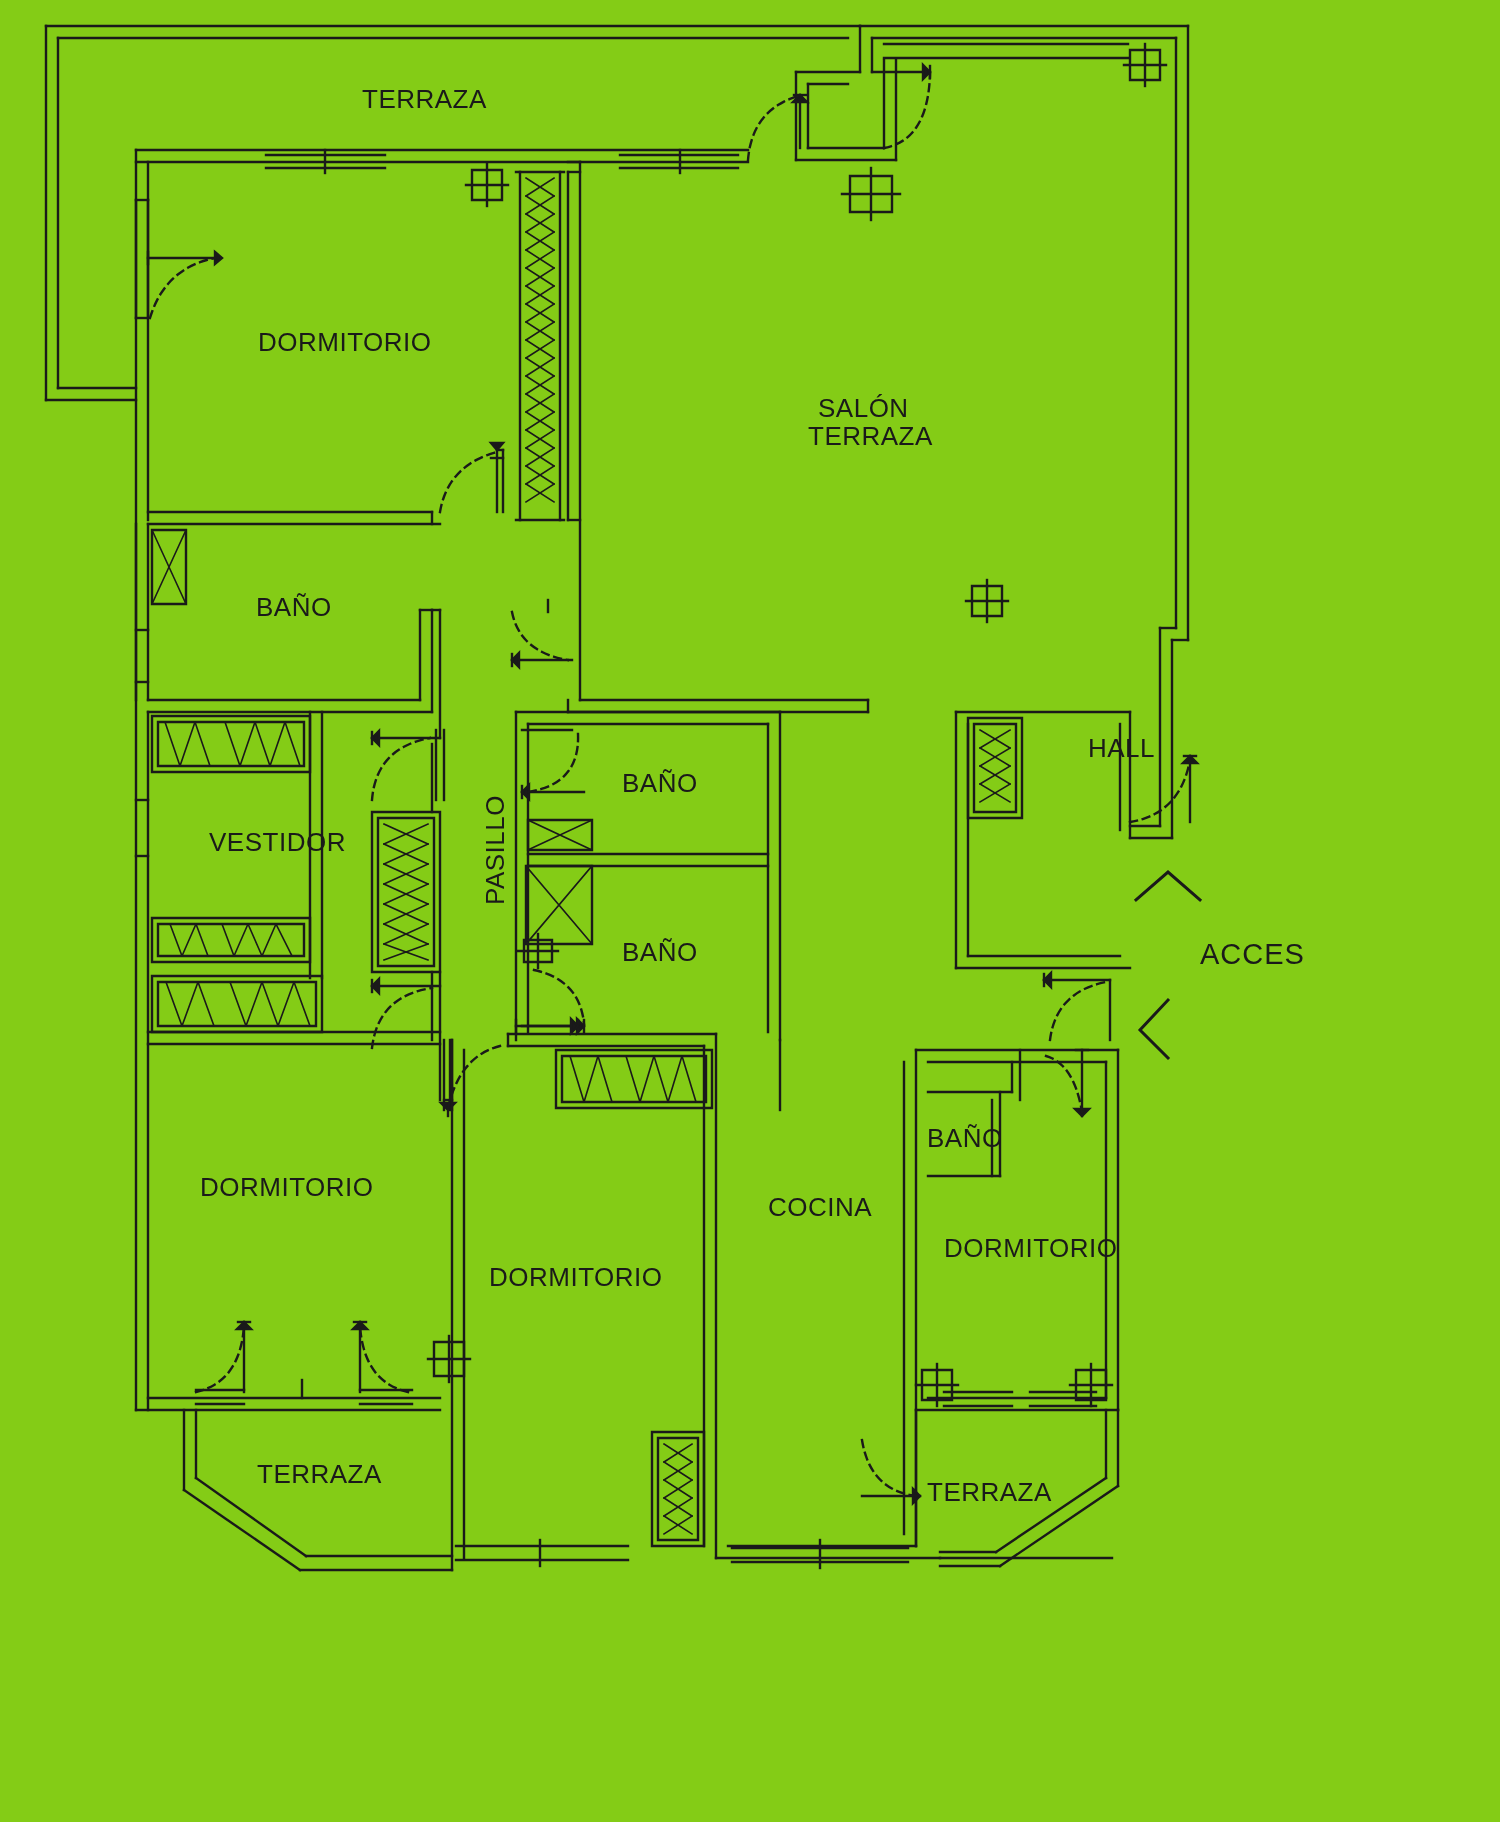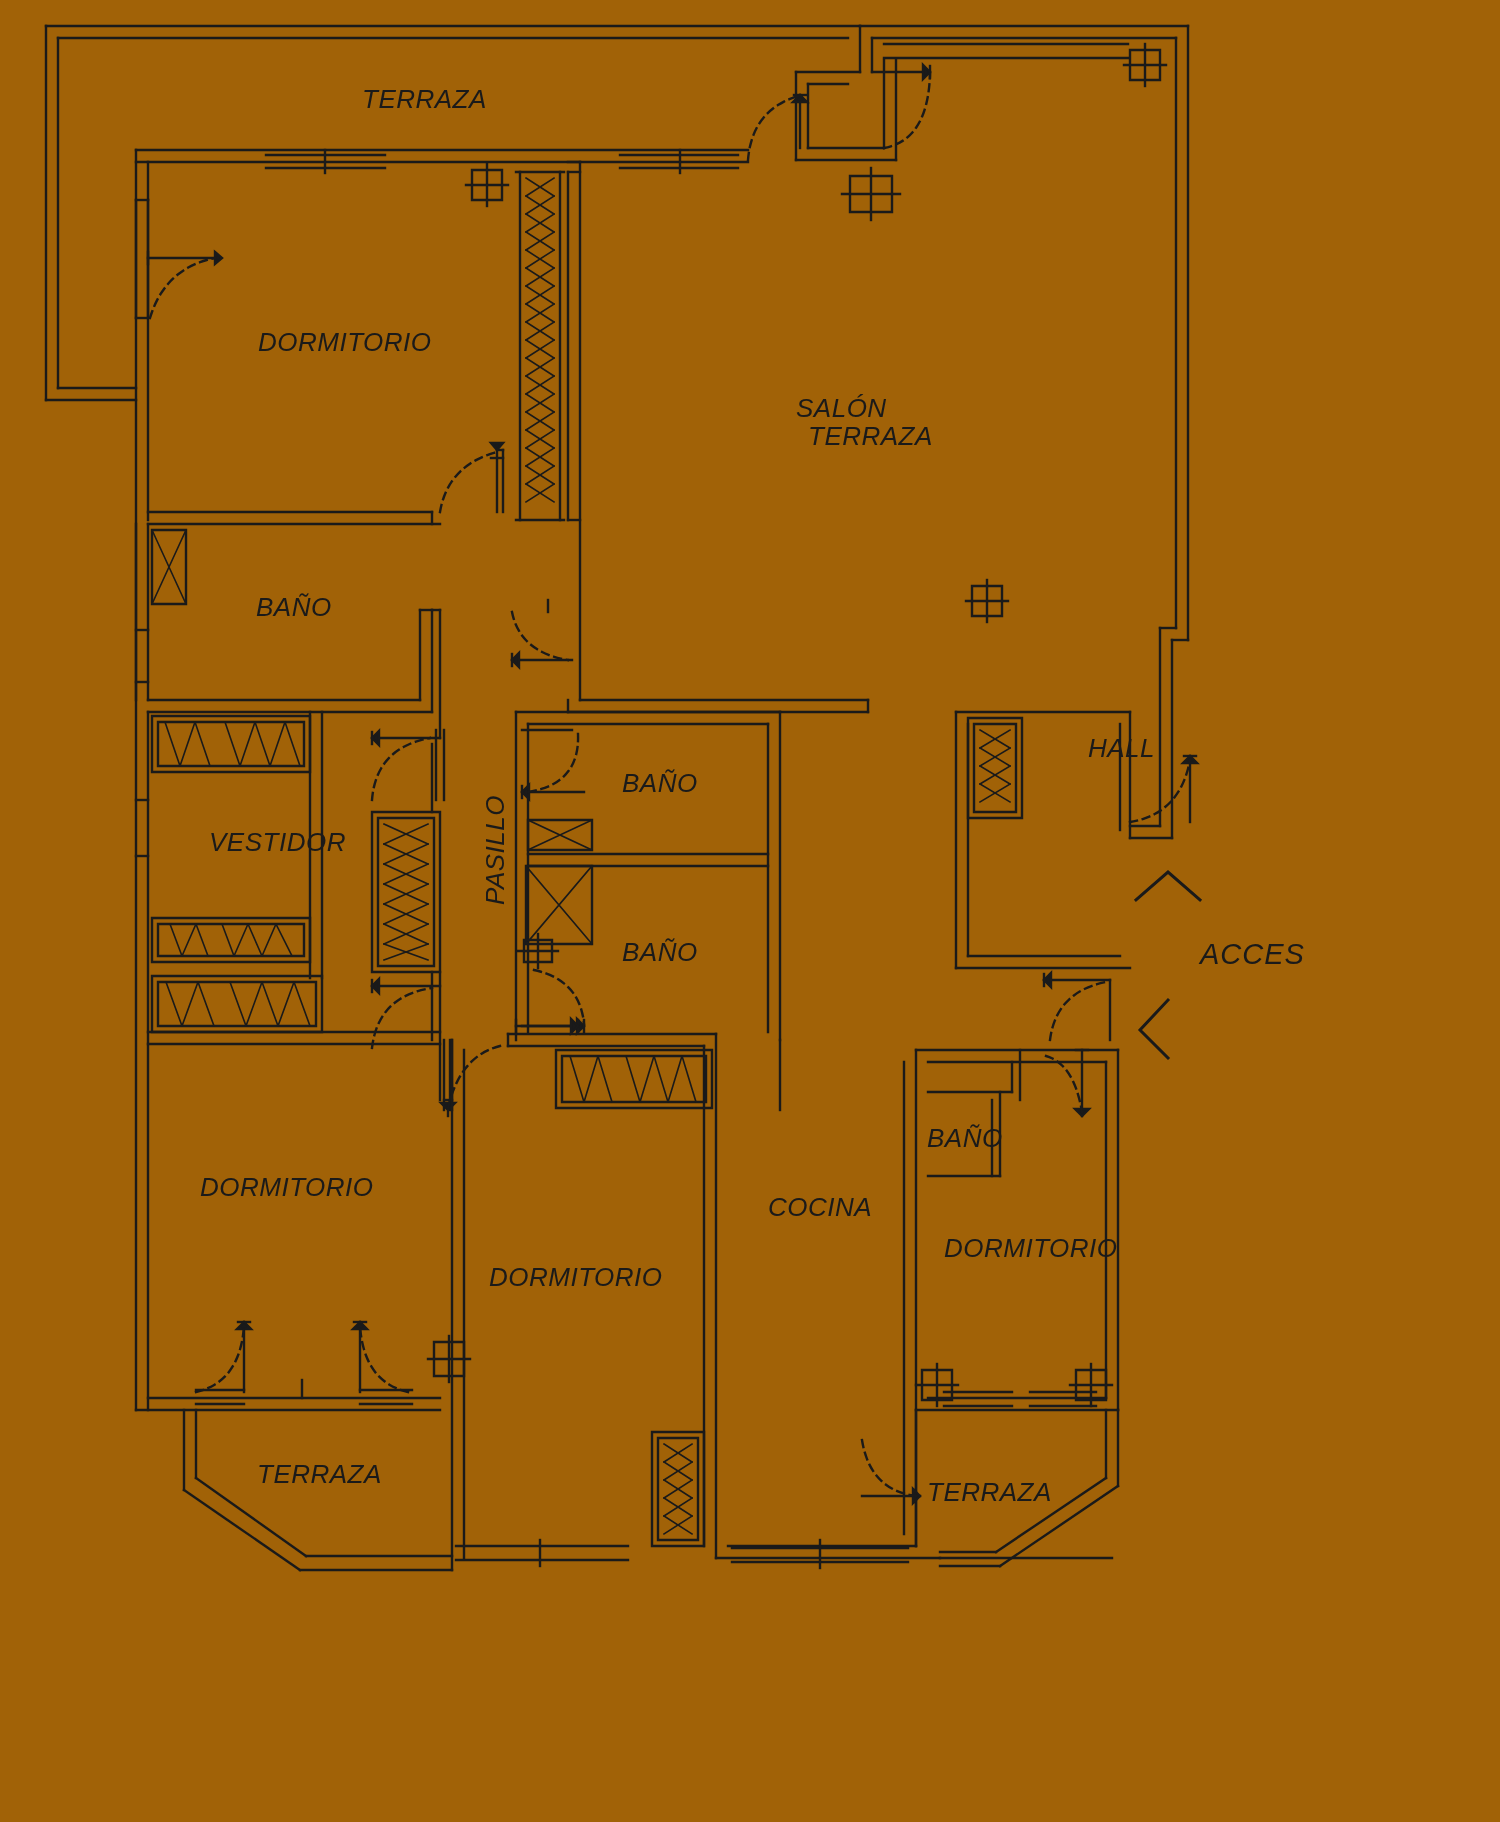--- a/index.html
+++ b/index.html
@@ -1,17 +1,17 @@
 <!DOCTYPE html>
 <html><head>
 <meta charset="utf-8">
 <style>
   html,body{margin:0;padding:0;background:#ffffff;}
   body{font-family:"Liberation Sans", sans-serif;}
-  #plan{position:relative;width:1500px;height:1822px;background:#a16207;overflow:hidden;font-style:italic;}
+  #plan{position:relative;width:1500px;height:1822px;background:#84cc16;overflow:hidden;}
   #plan svg{position:absolute;top:0;left:0;}
   .lbl{position:absolute;color:#1a1a1a;font-size:25px;letter-spacing:.5px;white-space:nowrap;font-family:"Liberation Sans", sans-serif;}
   .lbl.big{font-size:26px;}
   .lbl.rot{transform:rotate(-90deg);transform-origin:left top;}
   .lbl.acces{font-size:29px;letter-spacing:1px;}
 </style>
 </head>
 <body>
 
 <div id="plan">
@@ -378,21 +378,21 @@
     <path d="M862 1496 L920 1496"></path>
     <path d="M914 1490 L914 1502"></path>
     <path d="M920 1496 L913 1489 L913 1503 Z" fill="#1a1a1a"></path>
     <path d="M862 1440 Q 870 1490 916 1496" stroke-dasharray="7,6"></path>
 
   </g>
 </svg>
 
 <div class="lbl big" style="left:362px;top:84px;">TERRAZA</div>
 <div class="lbl big" style="left:258px;top:327px;">DORMITORIO</div>
-<div class="lbl big" style="left:796px;top:393px;">SALÓN</div>
+<div class="lbl big" style="left:818px;top:393px;">SALÓN</div>
 <div class="lbl big" style="left:808px;top:421px;">TERRAZA</div>
 <div class="lbl big" style="left:256px;top:592px;">BAÑO</div>
 <div class="lbl big" style="left:1088px;top:700px;margin-top:33px;">HALL</div>
 <div class="lbl big" style="left:622px;top:768px;">BAÑO</div>
 <div class="lbl big" style="left:209px;top:827px;">VESTIDOR</div>
 <div class="lbl big rot" style="left:480px;top:905px;">PASILLO</div>
 <div class="lbl big" style="left:622px;top:937px;">BAÑO</div>
 <div class="lbl acces" style="left:1200px;top:930px;margin-top:8px;">ACCES</div>
 <div class="lbl big" style="left:927px;top:1123px;">BAÑO</div>
 <div class="lbl big" style="left:200px;top:1172px;">DORMITORIO</div>

